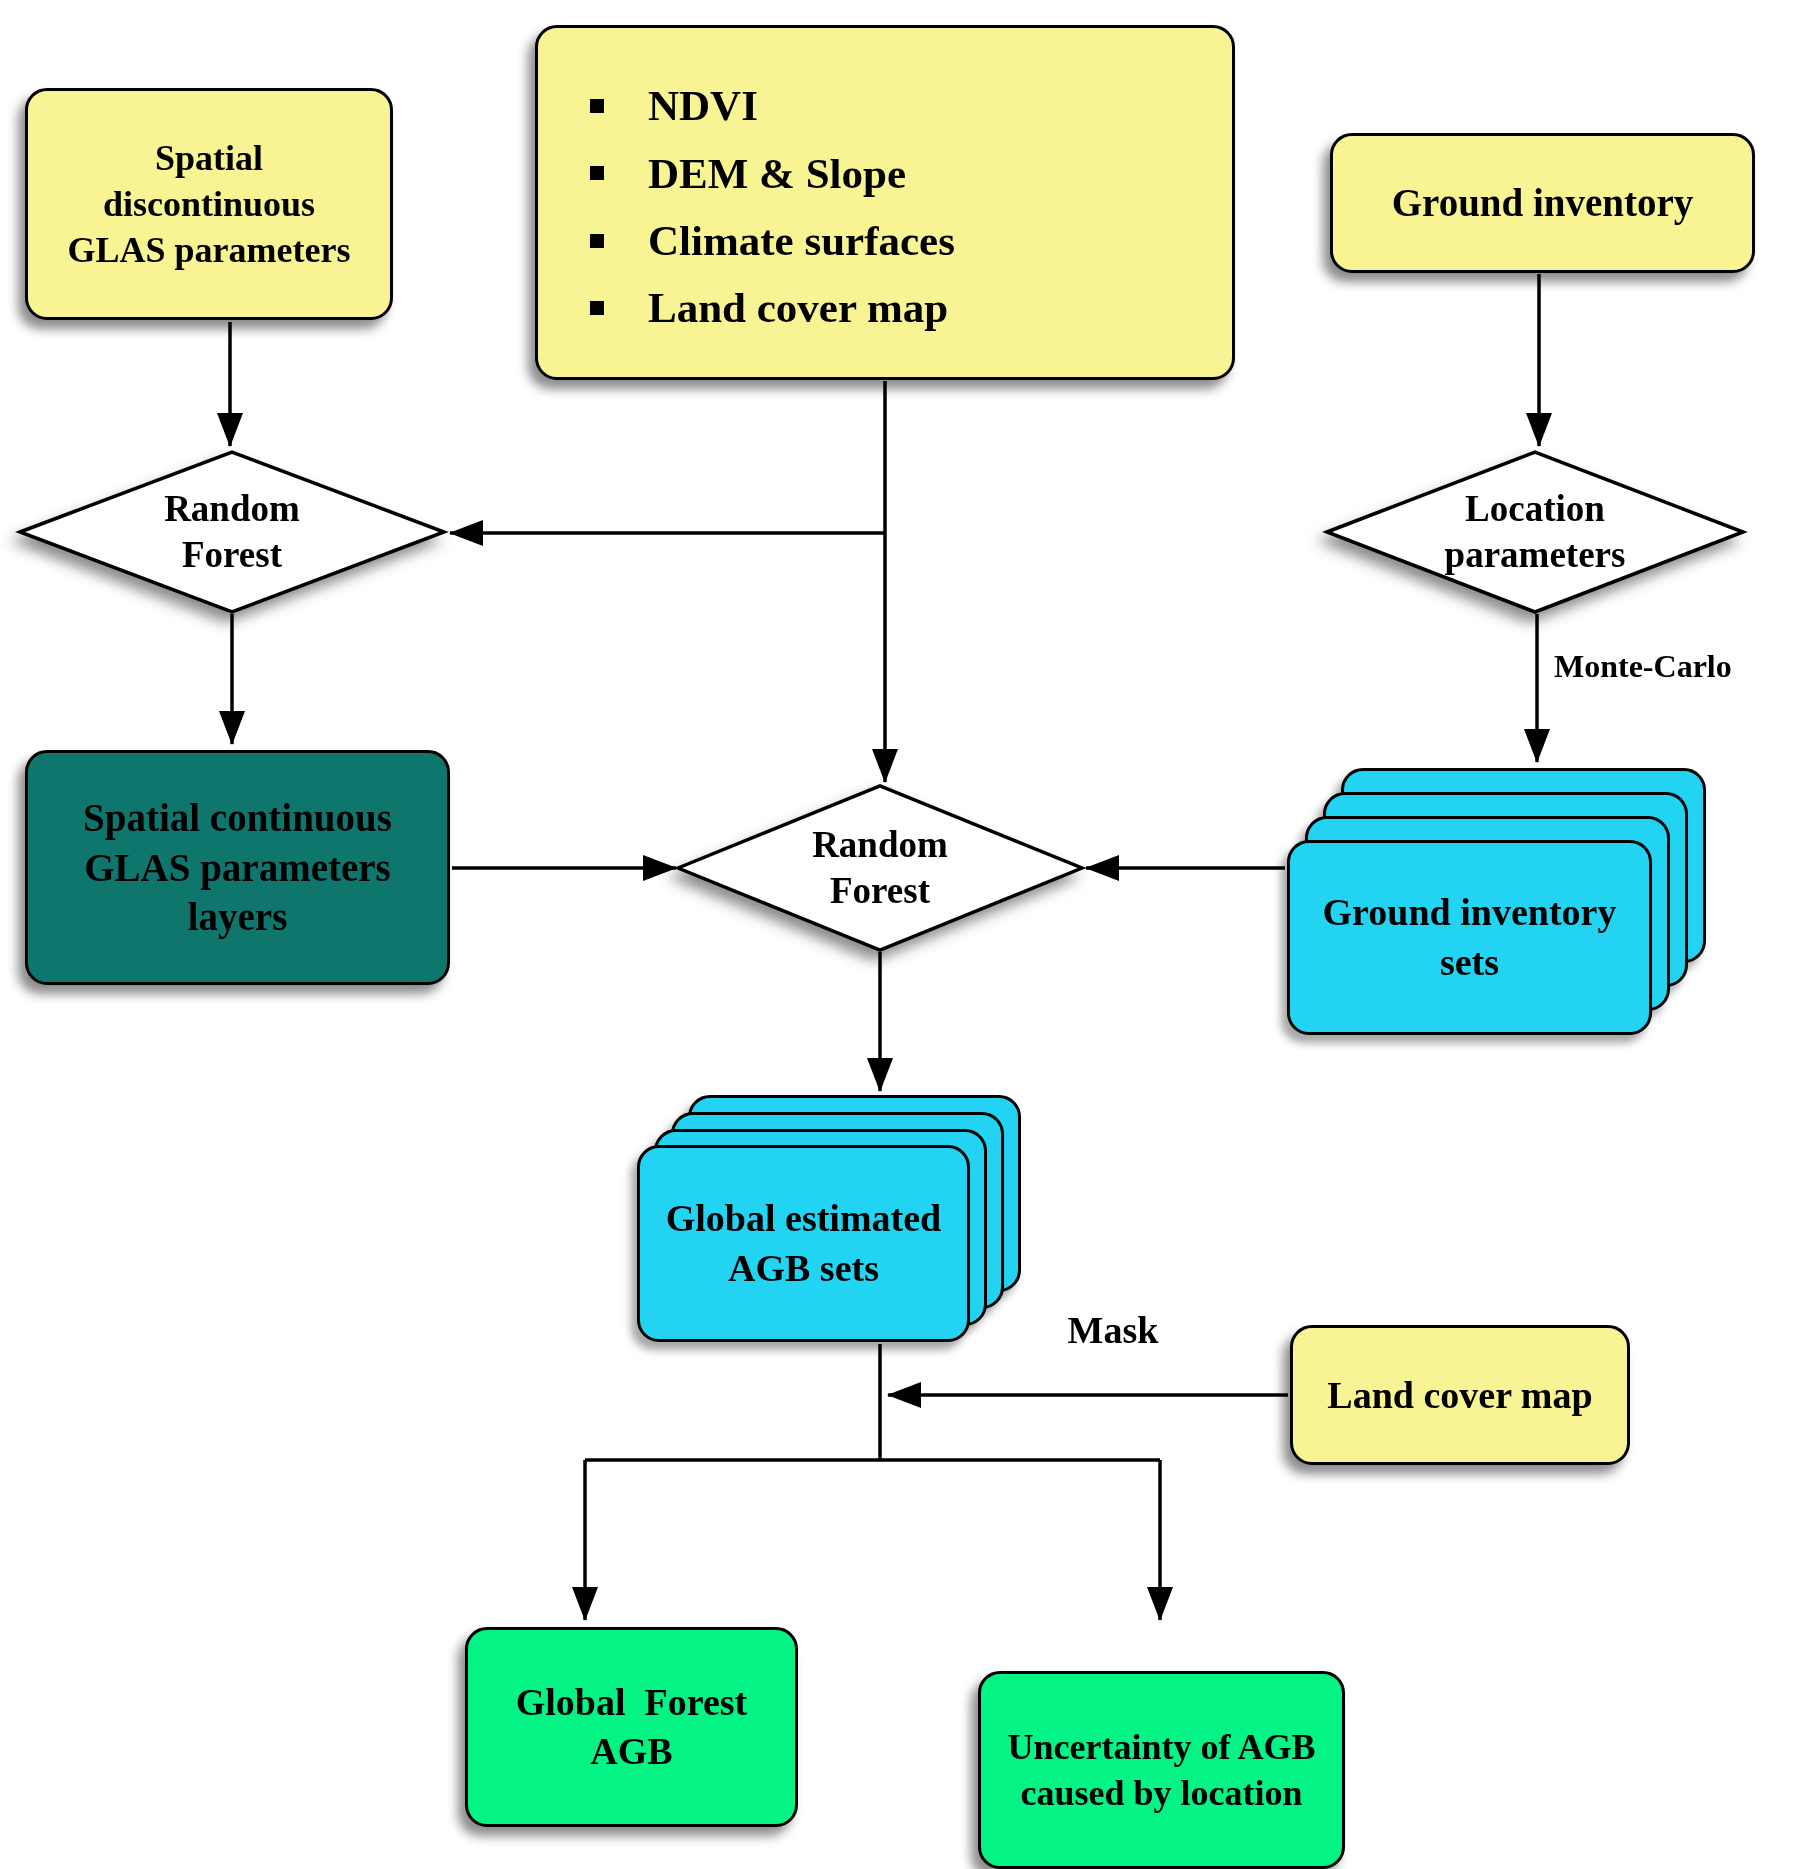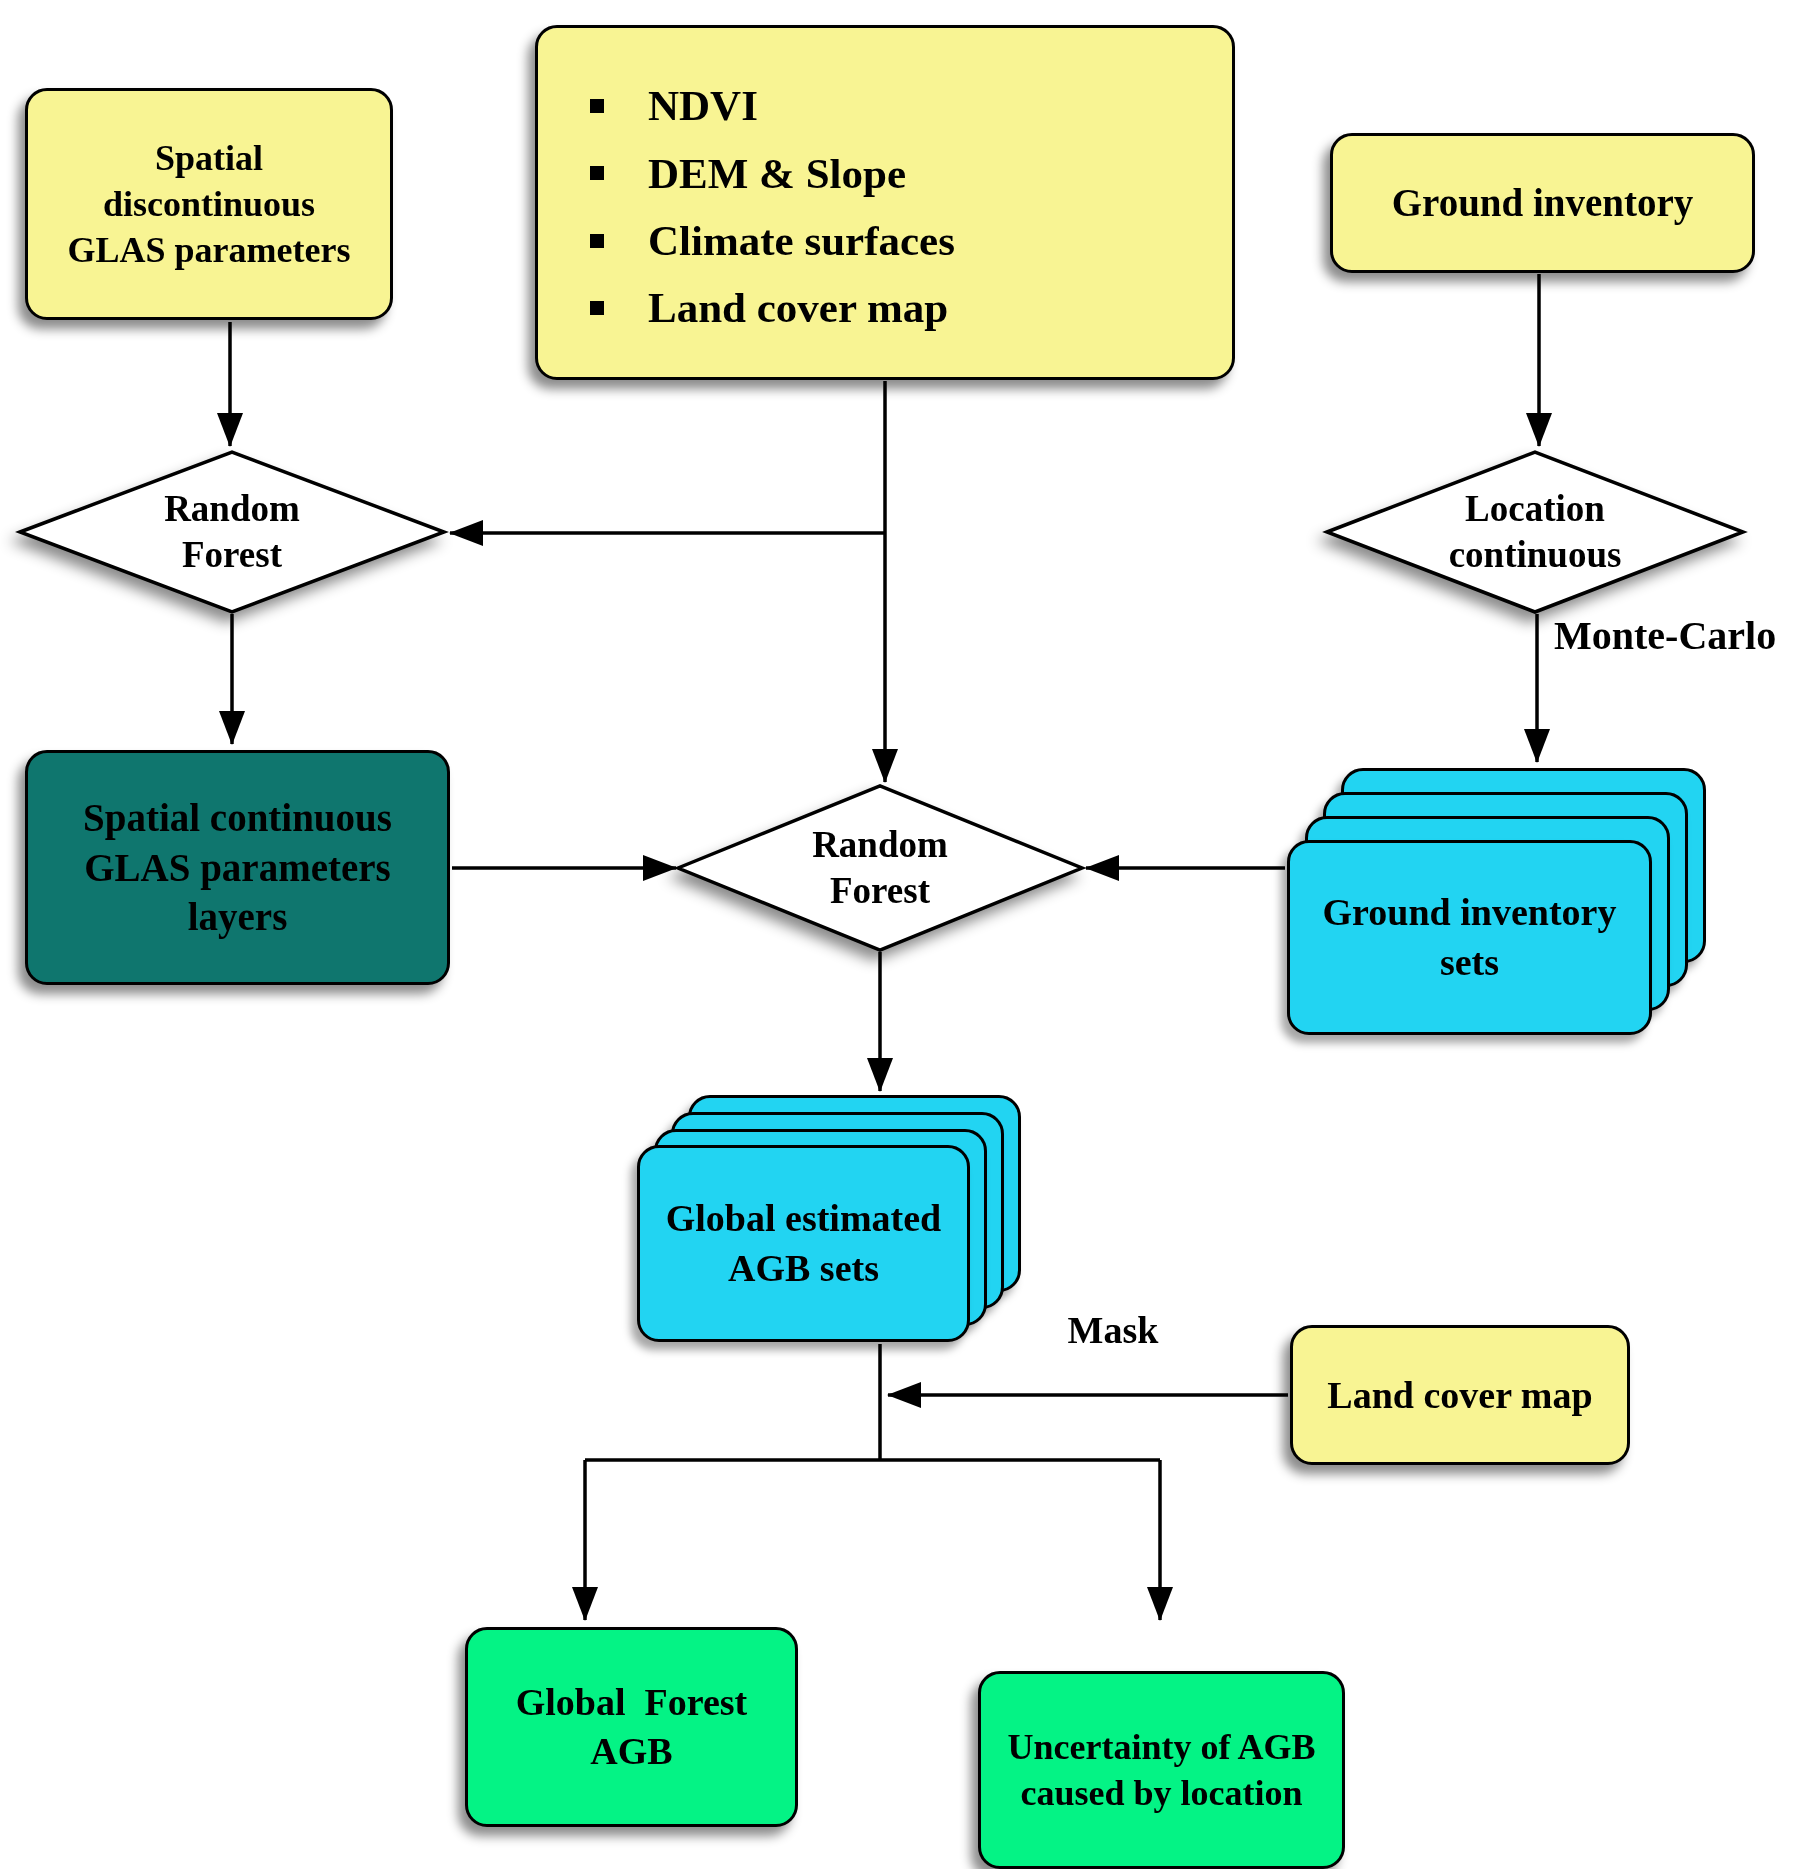--- a/index.html
+++ b/index.html
@@ -105,21 +105,21 @@
   </div>
 
   <div class="node yellow" style="left:1330px;top:133px;width:425px;height:140px;font-size:39px;">Ground inventory</div>
 
   <div class="node yellow" style="left:1290px;top:1325px;width:340px;height:140px;font-size:38px;">Land cover map</div>
 
   <div class="diamond-label" style="left:32px;top:470px;width:400px;height:124px;">Random
 Forest</div>
 
   <div class="diamond-label" style="left:1335px;top:470px;width:400px;height:124px;">Location
-continuous</div>
+parameters</div>
 
   <div class="diamond-label" style="left:680px;top:806px;width:400px;height:124px;">Random
 Forest</div>
 
   <div class="node cyan" style="left:25px;top:750px;width:425px;height:235px;font-size:39px;">Spatial continuous
 GLAS parameters
 layers</div>
 
   <div class="stack" style="left:1287px;top:768px;width:419px;height:267px;">
     <div class="stack-layer" style="left:54px;top:0;width:365px;height:195px;"></div>
@@ -140,17 +140,17 @@
 AGB sets</div>
     </div>
   </div>
 
   <div class="node green" style="left:420px;top:1627px;width:333px;height:200px;font-size:38px;margin-left:45px;">Global  Forest
 AGB</div>
 
   <div class="node green" style="left:978px;top:1627px;width:367px;height:198px;font-size:36px;margin-top:44px;">Uncertainty of AGB
 caused by location</div>
 
-  <div class="edge-label" style="left:1554px;top:612px;font-size:40px;">Monte-Carlo</div>
+  <div class="edge-label" style="left:1554px;top:648px;font-size:32px;">Monte-Carlo</div>
 
   <div class="edge-label" style="left:1028px;top:1308px;width:170px;text-align:center;font-size:38px;">Mask</div>
 
 </div>
 
 </body></html>

